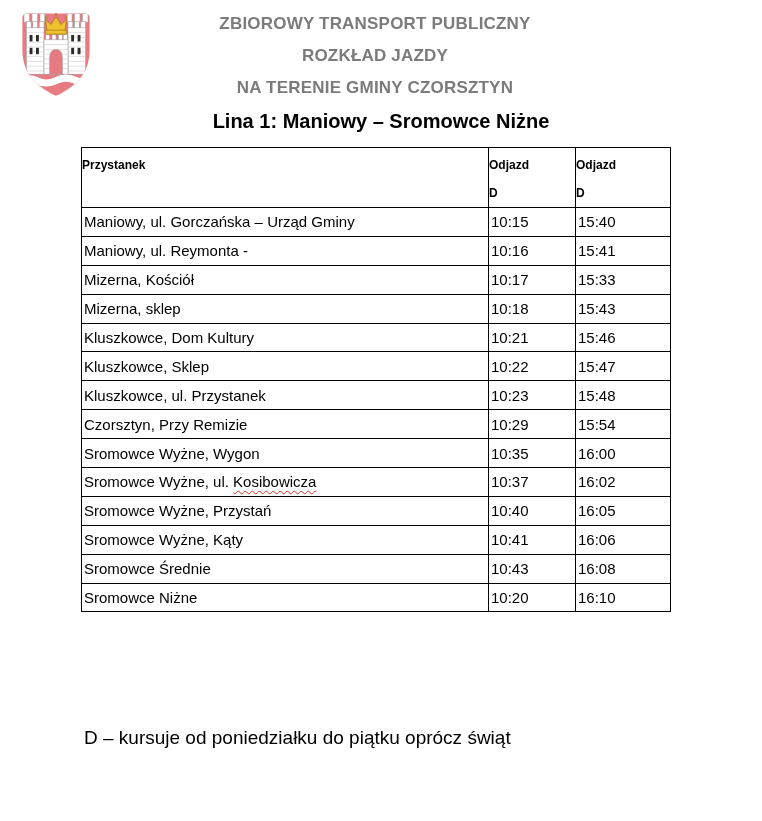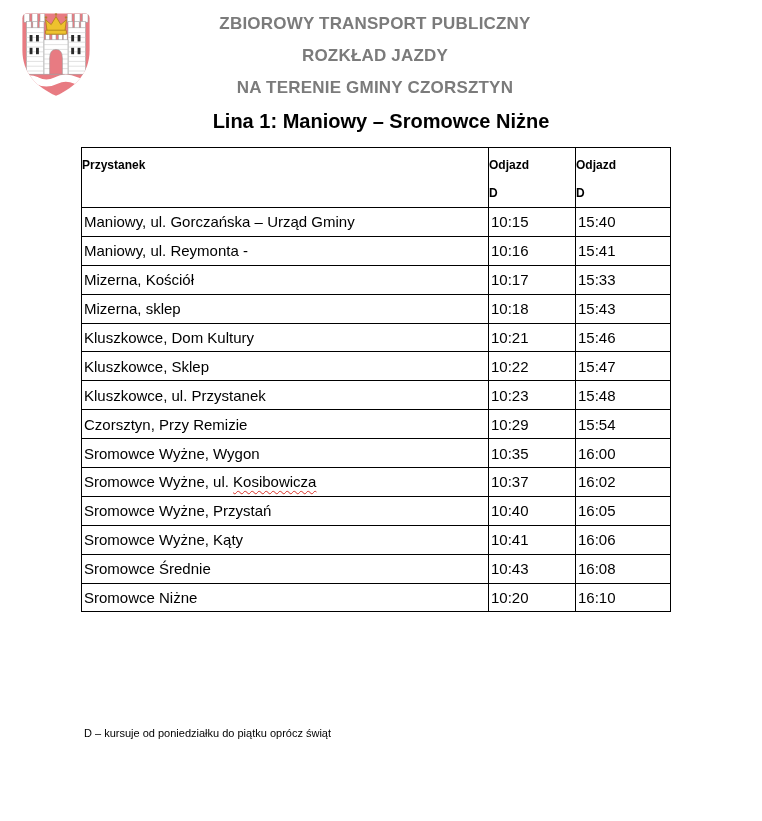--- a/index.html
+++ b/index.html
@@ -37,21 +37,21 @@
   }
   .squiggle {
     text-decoration-line:underline;
     text-decoration-style:wavy;
     text-decoration-color:#d93025;
     text-decoration-thickness:1px;
     text-underline-offset:3px;
   }
   .footnote {
     position:absolute; left:84px; top:727px;
-    font-size:11px; color:#000;
+    font-size:19px; color:#000;
   }
 </style>
 </head>
 <body>
 
 <svg class="coat" viewBox="0 0 100 112" aria-hidden="true">
   <defs>
     <clipPath id="shieldClip">
       <path d="M8,10 Q8,4 14,4 L86,4 Q92,4 92,10 L92,50 C92,79 74,96 50,107 C26,96 8,79 8,50 Z"></path>
     </clipPath>

